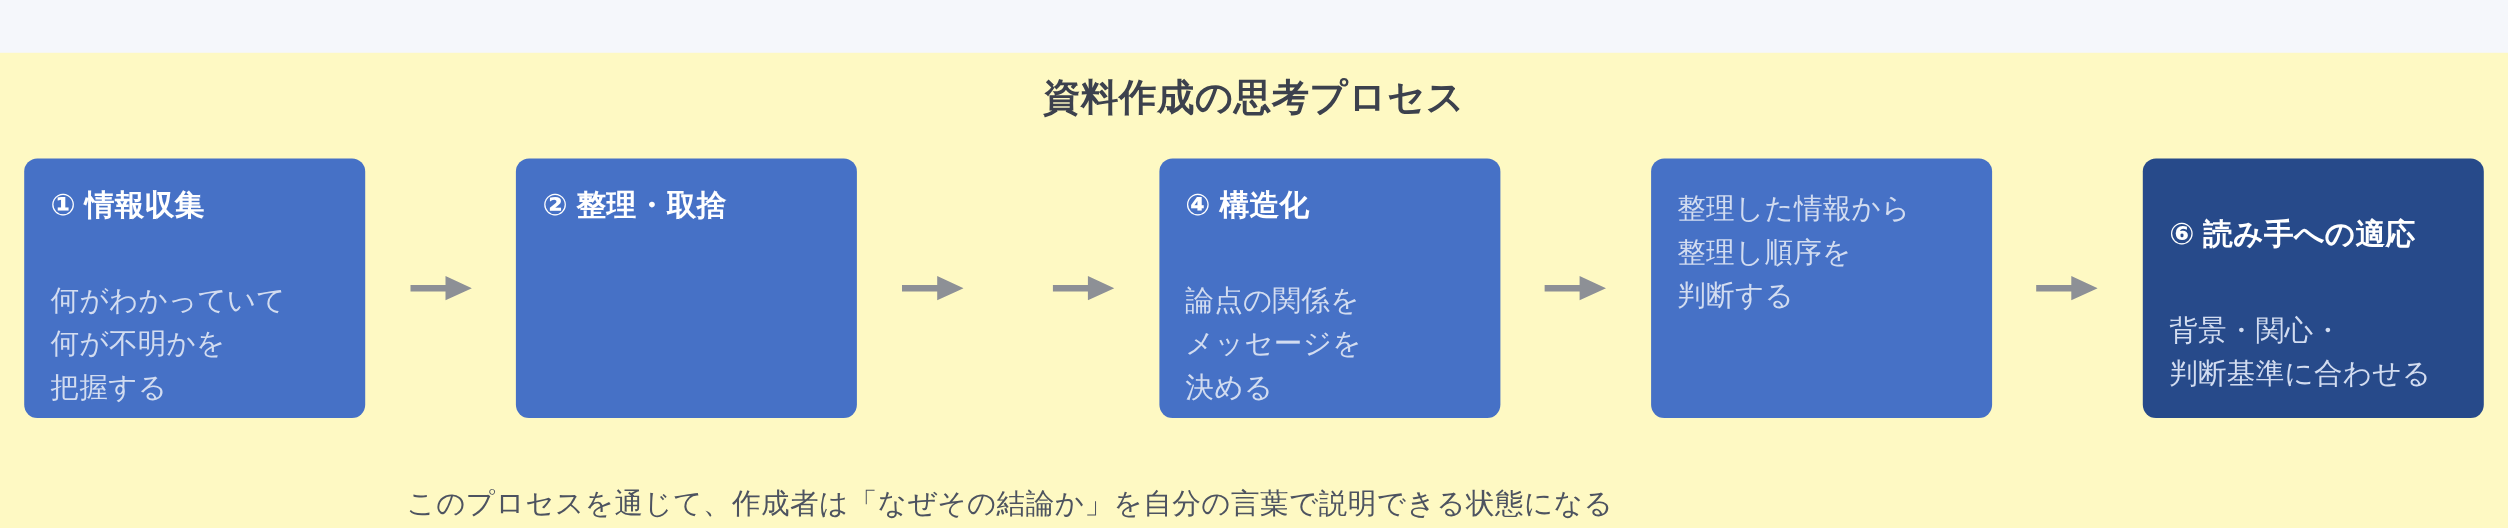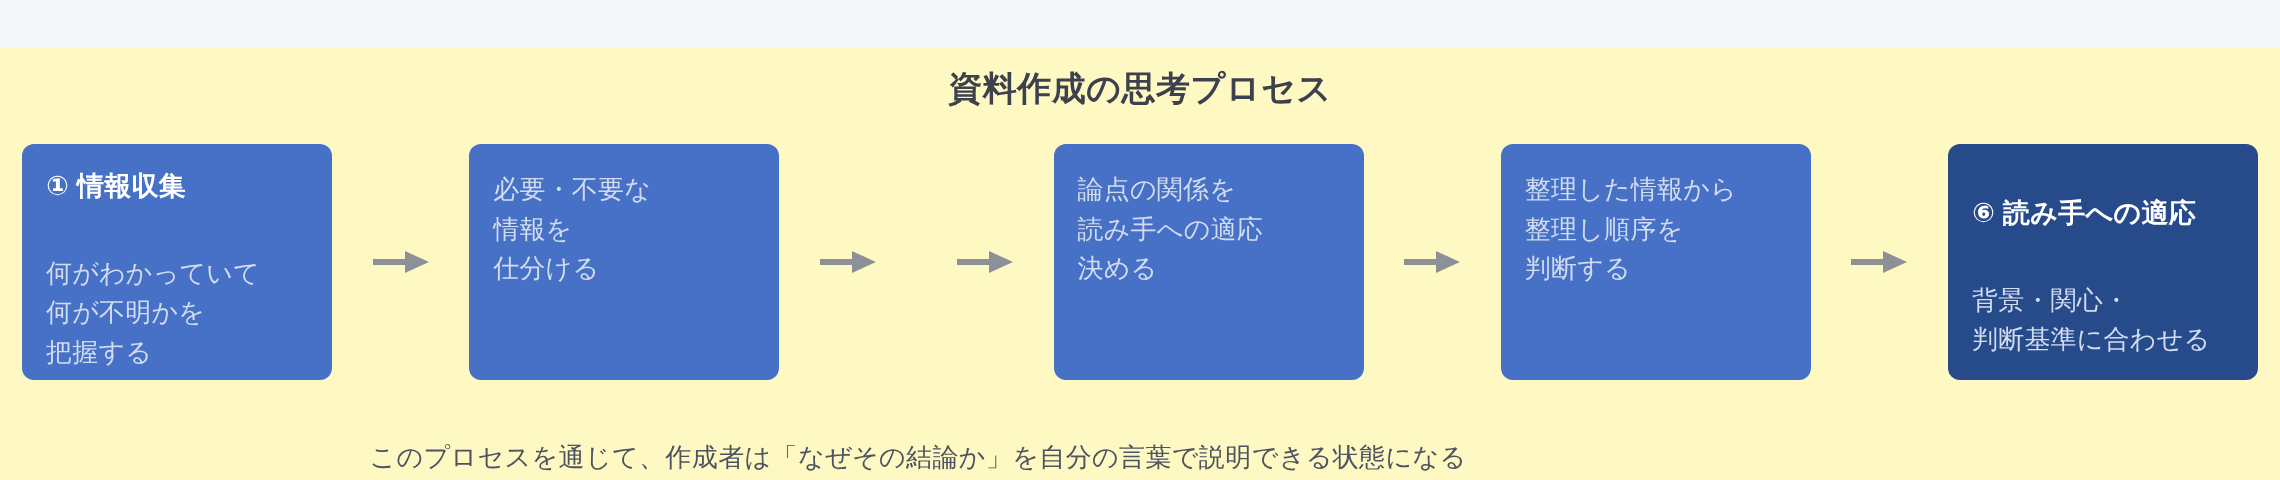--- a/index.html
+++ b/index.html
@@ -134,41 +134,40 @@
 把握する</div>
     </div>
 
     <div class="connector">
       <svg class="arrow-svg" viewBox="0 0 56 26">
         <path d="M0 10 H32 V2 L56 13 L32 24 V16 H0 Z" fill="#8d9096"></path>
       </svg>
     </div>
 
     <div class="step-card">
-      <div class="step-body">必要・不要な
-情報を
-仕分ける</div>
+      <div class="step-heading">② 整理・取捨</div>
     </div>
 
     <div class="connector">
       <svg class="arrow-svg" viewBox="0 0 56 26">
         <path d="M0 10 H32 V2 L56 13 L32 24 V16 H0 Z" fill="#8d9096"></path>
       </svg>
     </div>
 
 
     <div class="connector">
       <svg class="arrow-svg" viewBox="0 0 56 26">
         <path d="M0 10 H32 V2 L56 13 L32 24 V16 H0 Z" fill="#8d9096"></path>
       </svg>
     </div>
 
     <div class="step-card">
+      <div class="step-heading">④ 構造化</div>
       <div class="step-body">論点の関係を
-読み手への適応
+メッセージを
 決める</div>
     </div>
 
     <div class="connector">
       <svg class="arrow-svg" viewBox="0 0 56 26">
         <path d="M0 10 H32 V2 L56 13 L32 24 V16 H0 Z" fill="#8d9096"></path>
       </svg>
     </div>
 
     <div class="step-card">

